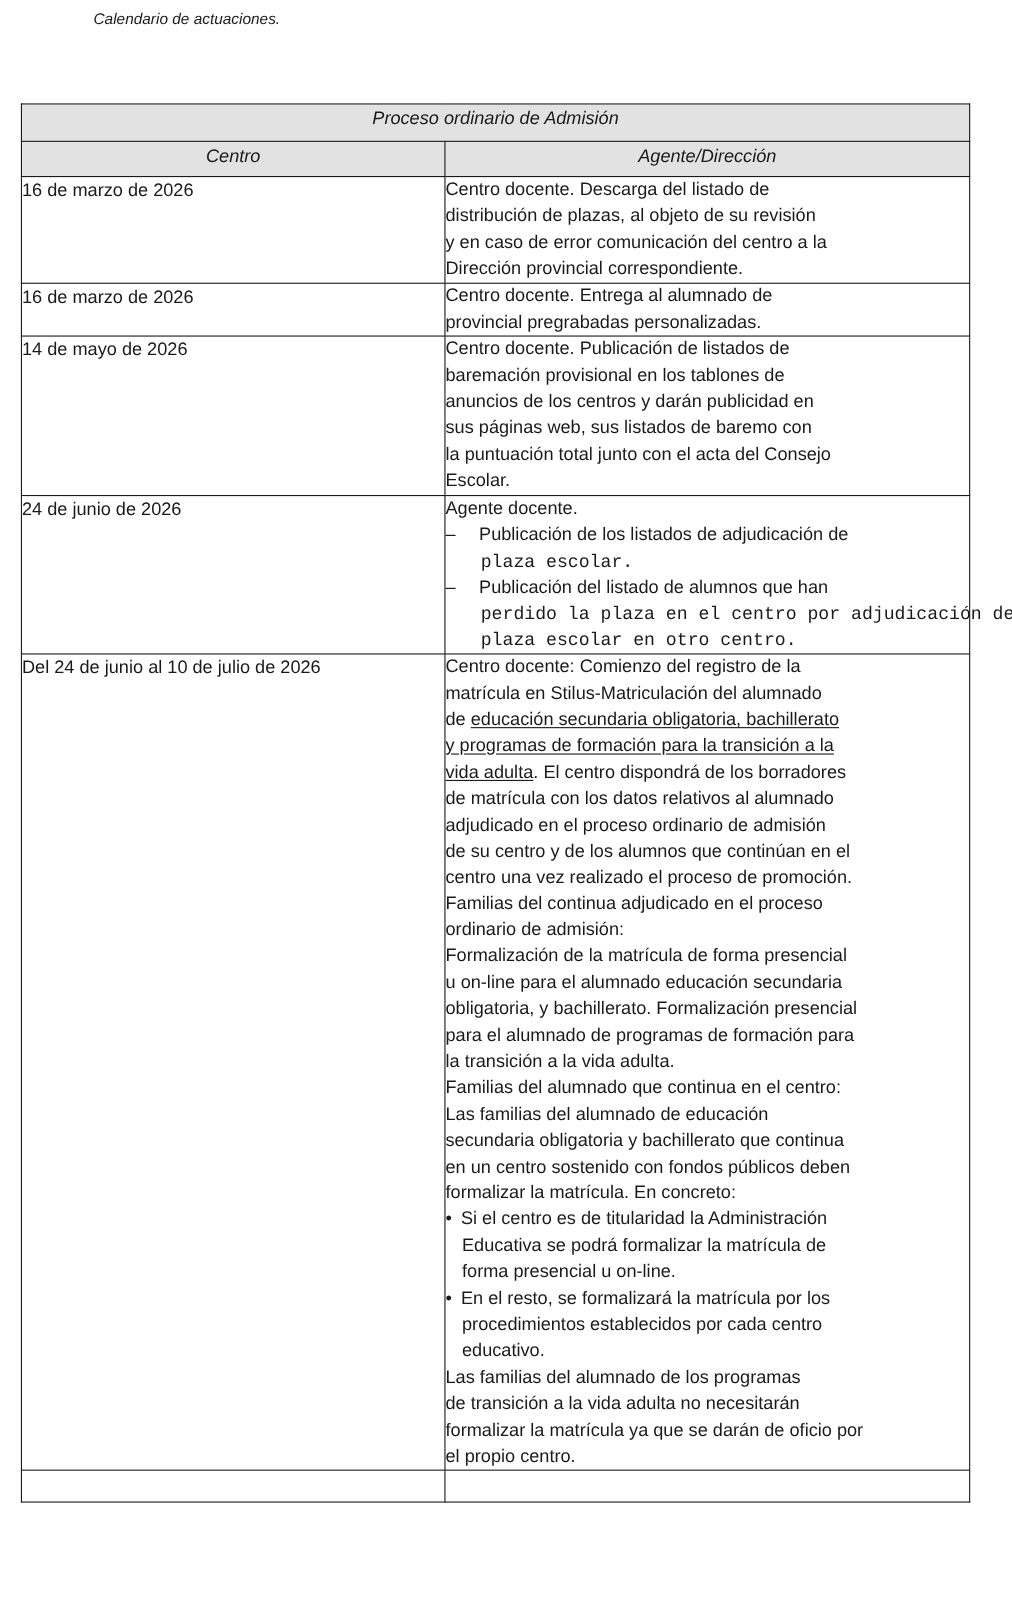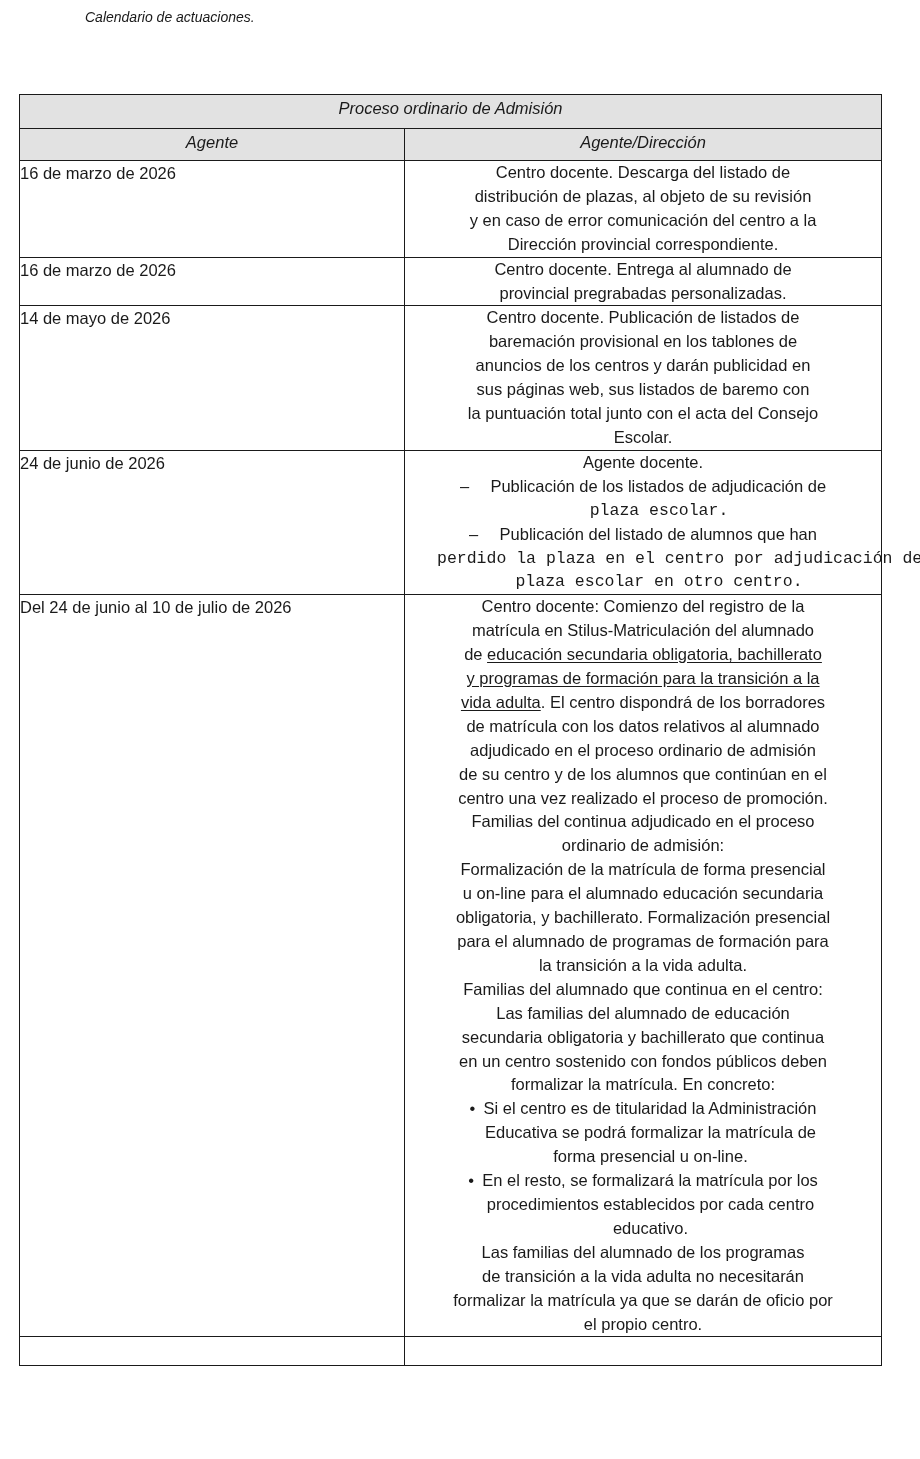--- a/index.html
+++ b/index.html
@@ -71,21 +71,20 @@
   }
   td.fecha {
     vertical-align: middle;
     padding: 6px 8px 6px 9px;
     line-height: 24px;
   }
   td.agente {
     vertical-align: top;
     padding: 4px 6px 5px 9px;
     line-height: 23.9px;
-    text-align: center;
   }
   .line { display: block; white-space: nowrap; }
   u.ul { text-decoration: underline; text-underline-offset: 2px; }
 
   
   .dash-item {
     display: block;
     padding-left: 16px;
     text-indent: -16px;
     white-space: normal;
@@ -110,21 +109,21 @@
   <table class="calendar">
     <colgroup>
       <col class="c-fecha">
       <col class="c-agente">
     </colgroup>
     <thead>
       <tr>
         <th class="title-cell" colspan="2">Proceso ordinario de Admisión</th>
       </tr>
       <tr>
-        <th class="col-head">Agente</th>
+        <th class="col-head">Centro</th>
         <th class="col-head">Agente/Dirección</th>
       </tr>
     </thead>
     <tbody>
 
       <tr>
         <td class="fecha">16 de marzo de 2026</td>
         <td class="agente">
           <span class="line">Centro docente. Descarga del listado de</span>
           <span class="line">distribución de plazas, al objeto de su revisión</span>

